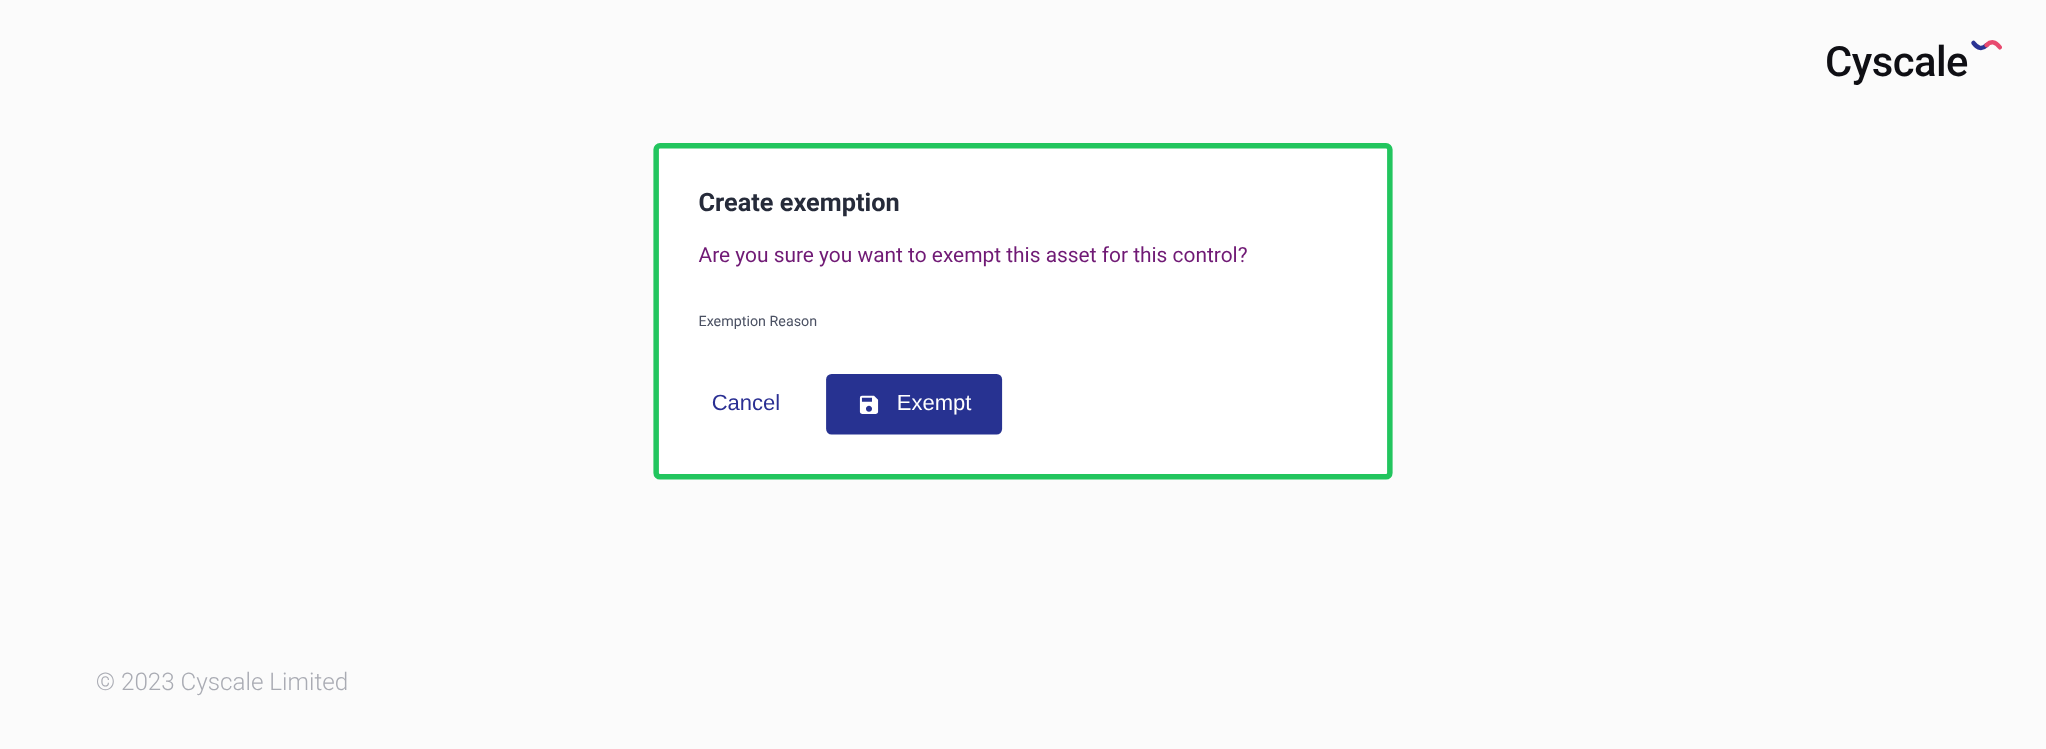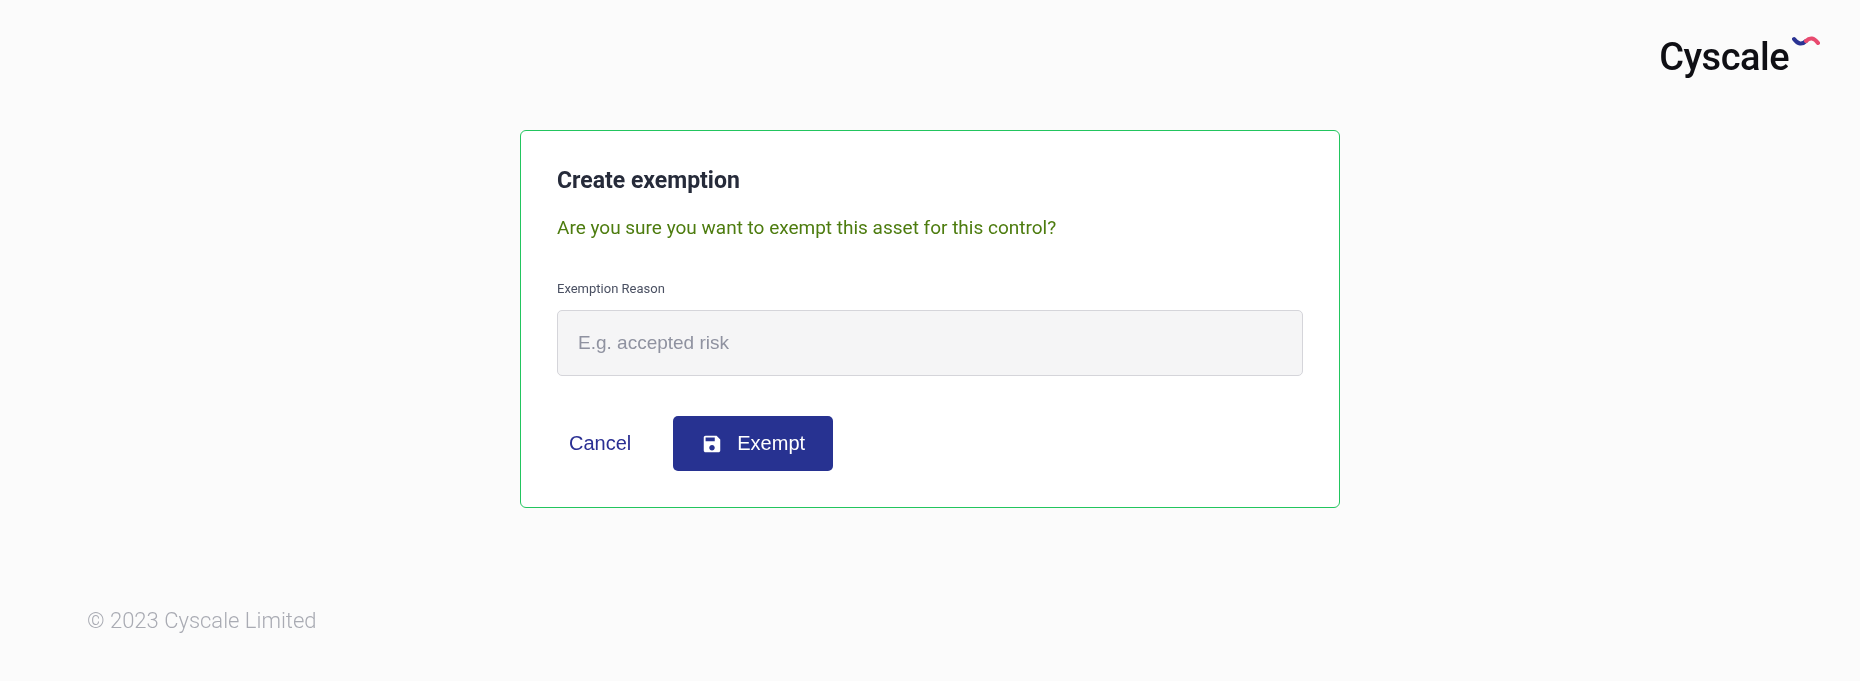--- a/index.html
+++ b/index.html
@@ -31,35 +31,35 @@
     }
     .logo-mark {
       display: inline-block;
       margin-left: 1px;
     }
     .modal {
       position: absolute;
       top: 130px;
       left: 50%;
       transform: translateX(-50%);
-      width: 820px;
+      width: 672px;
       background: #ffffff;
-      border: 1px solid #22c55e;
+      border: 5px solid #22c55e;
       border-radius: 6px;
       padding: 36px;
     }
     .modal-title {
       font-size: 23px;
       font-weight: 700;
       color: #262b3a;
       margin-bottom: 22px;
     }
     .modal-description {
       font-size: 19px;
-      color: #4d7c0f;
+      color: #701a75;
       margin-bottom: 42px;
     }
     .field-label {
       font-size: 13px;
       color: #4a5062;
       margin-bottom: 14px;
     }
     .field-input {
       width: 100%;
       height: 66px;
@@ -133,21 +133,20 @@
       <path d="M 2 4 Q 8 12 14 6" stroke="#2a3393" stroke-width="4" fill="none" stroke-linecap="round"></path>
       <path d="M 14 6 Q 20 0 26 8" stroke="#e84a6f" stroke-width="4" fill="none" stroke-linecap="round"></path>
     </svg>
   </span>
 </div>
 
 <div class="modal">
   <h2 class="modal-title">Create exemption</h2>
   <p class="modal-description">Are you sure you want to exempt this asset for this control?</p>
   <div class="field-label">Exemption Reason</div>
-  <input type="text" class="field-input" placeholder="E.g. accepted risk" style="">
   <div class="modal-actions">
     <button class="btn-cancel">Cancel</button>
     <button class="btn-primary">
       <span class="save-icon">
         <svg width="22" height="22" viewBox="0 0 24 24" fill="white">
           <path d="M17 3H5c-1.11 0-2 .9-2 2v14c0 1.1.89 2 2 2h14c1.1 0 2-.9 2-2V7l-4-4zm-5 16c-1.66 0-3-1.34-3-3s1.34-3 3-3 3 1.34 3 3-1.34 3-3 3zm3-10H5V5h10v4z"></path>
         </svg>
       </span>
       <span>Exempt</span>
     </button>

